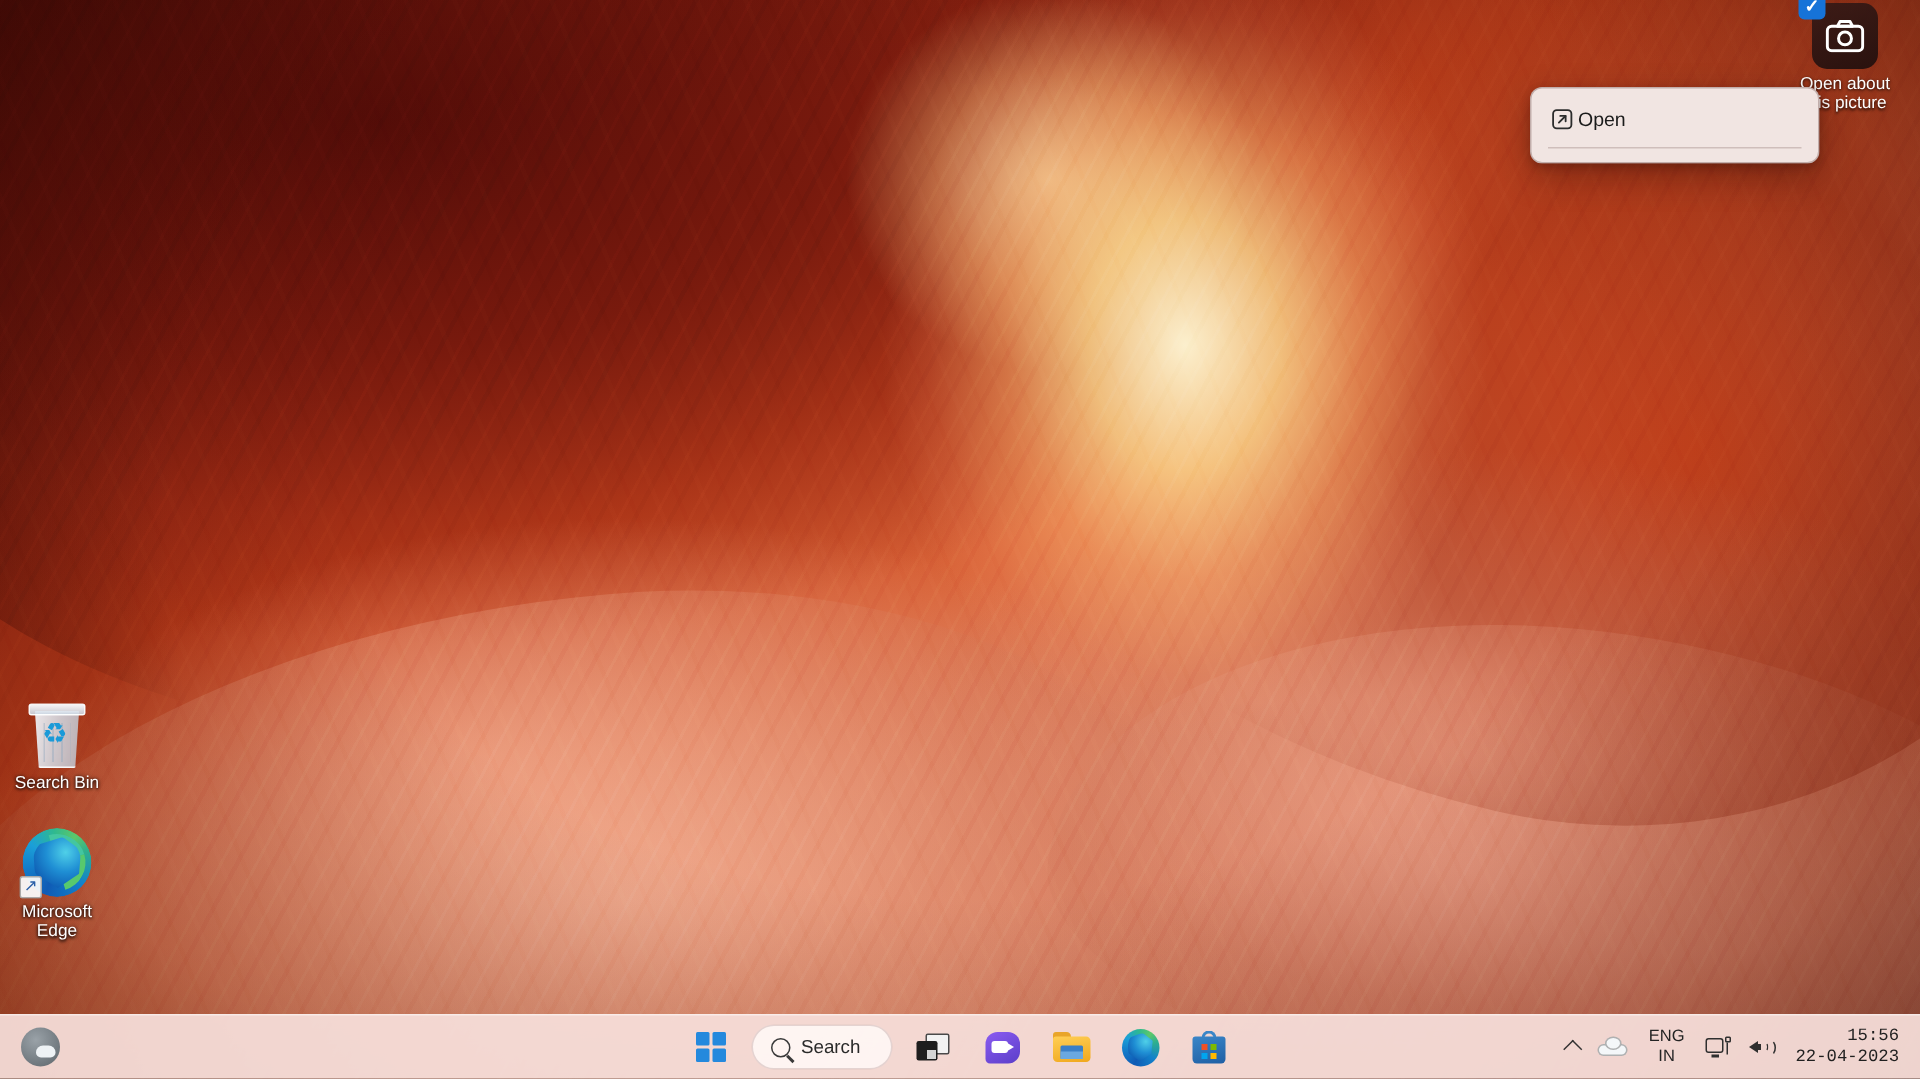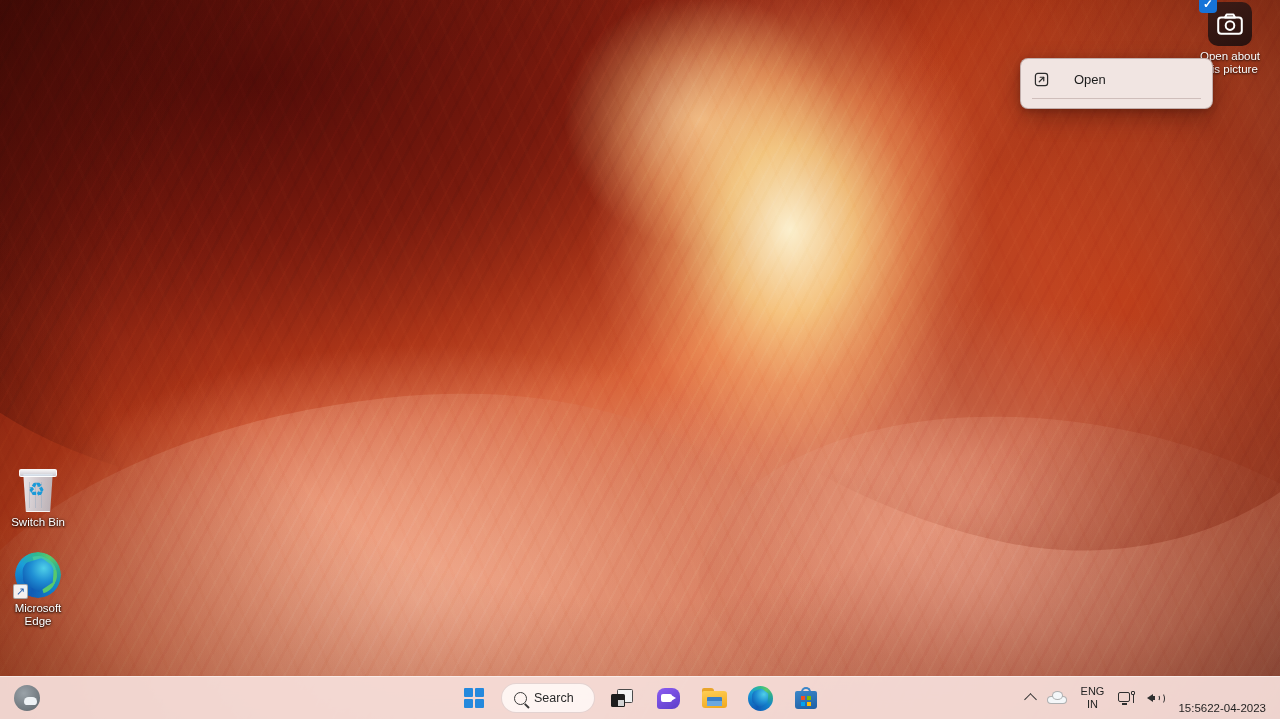--- a/index.html
+++ b/index.html
@@ -179,21 +179,21 @@
   #context-menu {
     position:absolute; left:1020px; top:58px; width:193px;
     background:#f1e5e2;
     border:1px solid rgba(155,130,125,0.55);
     border-radius:8px;
     box-shadow:0 8px 22px rgba(40,10,5,0.35), 0 2px 6px rgba(40,10,5,0.22);
     padding:5px 4px;
     font-size:13px; color:#1b1b1b;
   }
   .cm-item {
-    display:flex; align-items:center; gap:24px;
+    display:flex; align-items:center; gap:2px;
     height:30px; padding:0 8px; border-radius:5px; cursor:default;
   }
   .cm-item:hover, .cm-item.hovered { background:rgba(120,80,70,0.14); }
   .cm-ico {
     width:17px; height:17px; flex:0 0 17px;
     display:flex; align-items:center; justify-content:center;
     color:#2c2c2c;
   }
   .cm-label { white-space:nowrap; line-height:17px; }
   .cm-sep {
@@ -383,23 +383,23 @@
   .spk .box {
     position:absolute; left:5px; top:5px; width:3px; height:4px; background:#2f2f2f;
   }
   .spk .w1, .spk .w2 {
     position:absolute; border:1.4px solid #2f2f2f; border-radius:50%;
     border-left-color:transparent; border-top-color:transparent; border-bottom-color:transparent;
   }
   .spk .w1 { left:8px; top:4px; width:5px; height:6px; }
   .spk .w2 { left:10px; top:1.5px; width:8px; height:11px; }
   #clock {
-    display:flex; flex-direction:row; align-items:flex-end; justify-content:center;
+    display:flex; flex-direction:column; align-items:flex-end; justify-content:center;
     font-size:11.5px; line-height:14px; color:#1f1f1f; padding:0 8px 0 6px;
-    height:34px; border-radius:5px; cursor:default; text-align:right;
+    height:34px; border-radius:5px; cursor:default; text-align:right;font-family:Liberation Mono, monospace;
   }
 </style>
 </head>
 <body>
 
 <div id="desktop">
 
   <div id="wallpaper">
     <div id="wall-ridge-1"></div>
     <div id="wall-ridge-2"></div>
@@ -412,21 +412,21 @@
 
   <div class="desk-icon" id="icon-recycle">
     <div class="glyph">
       <div class="bin">
         <div class="bin-body"></div>
         <div class="bin-lines"></div>
         <div class="bin-lid"></div>
         <div class="bin-rec">♻</div>
       </div>
     </div>
-    <div class="label">Switch Bin</div>
+    <div class="label">Search Bin</div>
   </div>
 
   <div class="desk-icon" id="icon-edge">
     <div class="glyph">
       <div class="edge-logo">
         <div class="edge-ring"></div>
         <div class="edge-swoosh"></div>
         <div class="edge-core"></div>
         <div class="shortcut-arrow">↗</div>
       </div>

